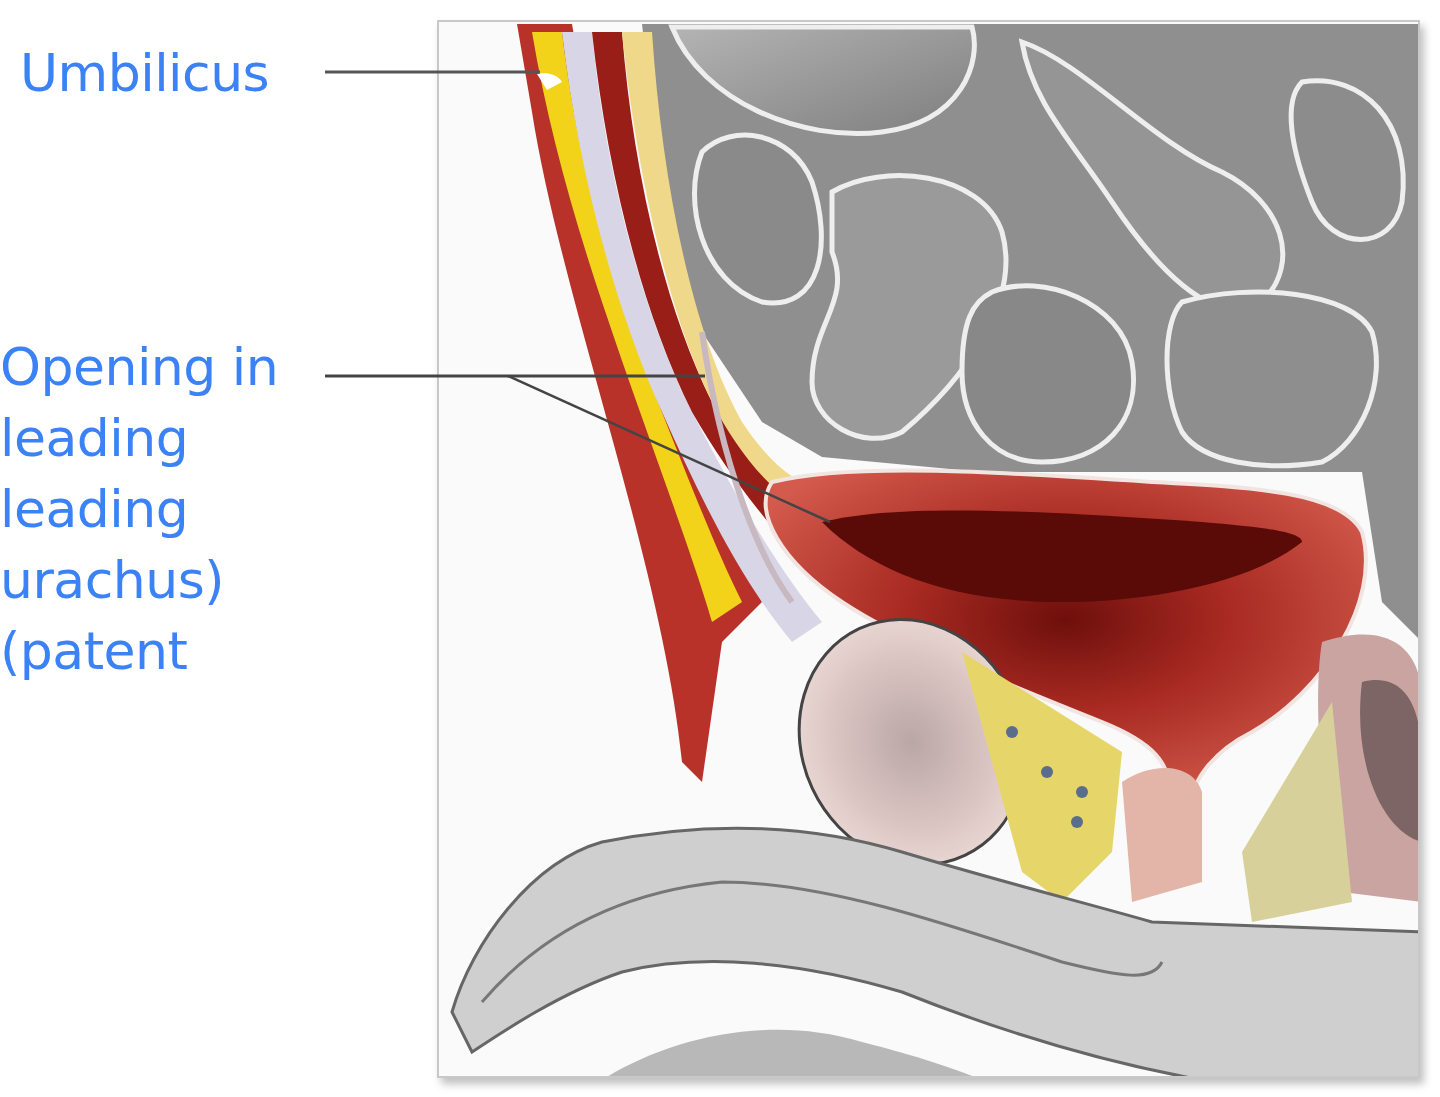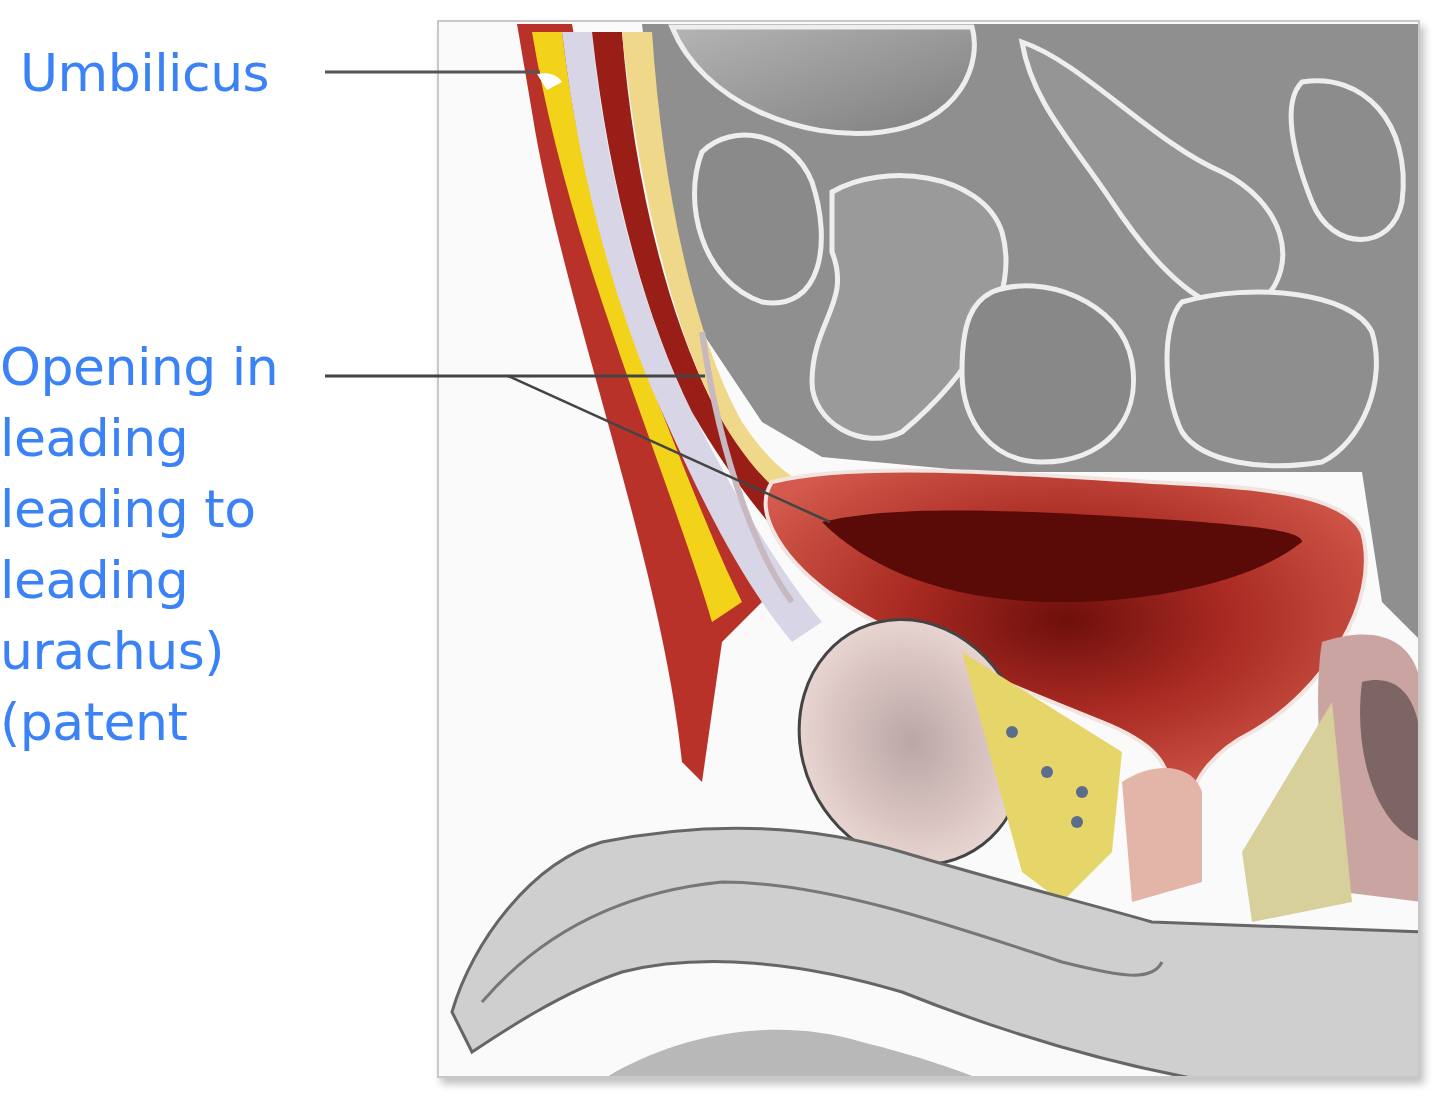--- a/index.html
+++ b/index.html
@@ -17,21 +17,20 @@
   svg.leaders { position: absolute; left: 0; top: 0; pointer-events: none; }
 </style>
 </head>
 <body>
 
 <div id="lbl-umbilicus" class="label">Umbilicus</div>
 
 <div id="lbl-urachus" class="label">
   <span>Opening in</span>
   <span>leading</span>
-  <span>leading to</span>
   <span>leading</span>
   <span>urachus)</span>
   <span>(patent</span>
 </div>
 
 <div class="frame">
   <svg class="art" width="983" height="1058" viewBox="437 20 983 1058">
     <defs>
       <linearGradient id="gGrey" x1="0" y1="0" x2="1" y2="1">
         <stop offset="0" stop-color="#b4b4b4"></stop>

